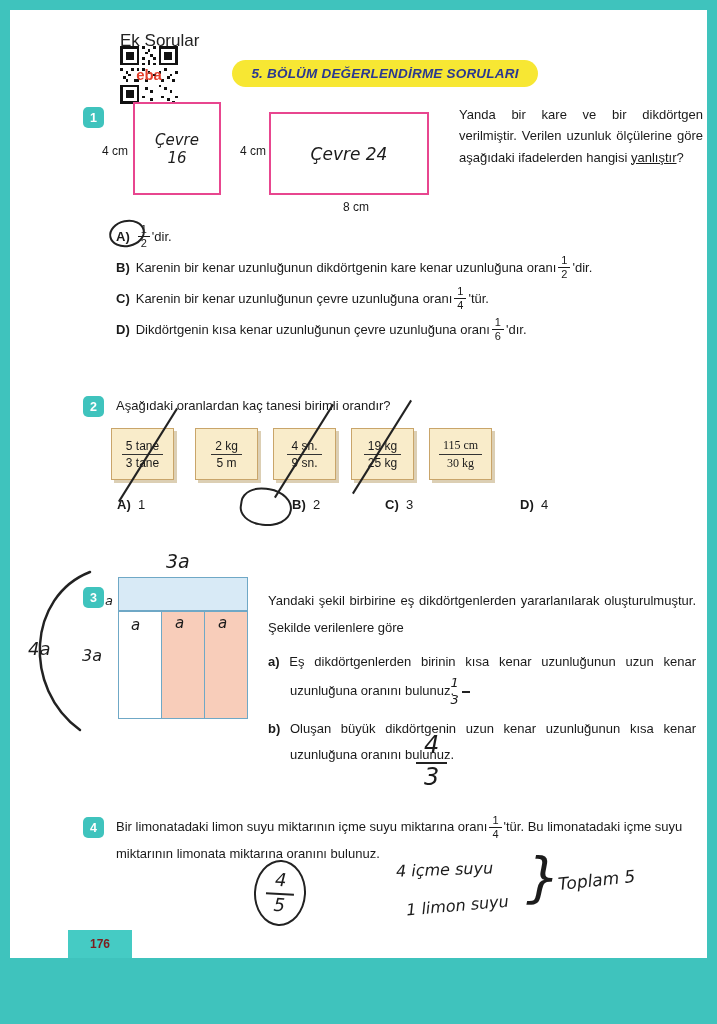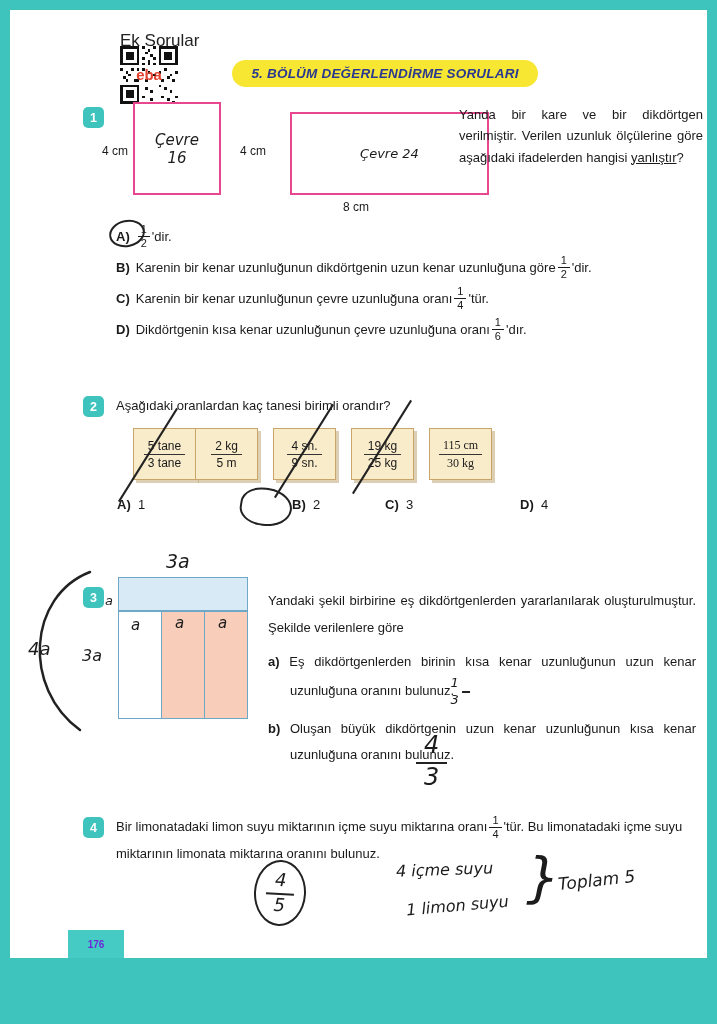--- a/index.html
+++ b/index.html
@@ -36,40 +36,40 @@
   .frac .fd{display:block;}
   .hwfrac{display:inline-block;vertical-align:middle;text-align:center;line-height:1.1;margin:0 4px;}
   .hwfrac .fn{display:block;border-bottom:2px solid #222;padding:0 4px 1px;}
   .hwfrac .fd{display:block;}
   .bigfrac{font-size:24px;line-height:1.15;}
   .bigfrac .fn{border-bottom:2.5px solid #222;padding:0 8px 2px;}
 
   
   #q1-square{left:123px;top:92px;width:88px;height:93px;border:2px solid #e8468f;
     display:flex;flex-direction:column;align-items:center;justify-content:center;font-size:15px;}
-  #q1-rect{left:259px;top:102px;width:199px;height:83px;border:2px solid #e8468f;
-    display:flex;align-items:center;justify-content:center;font-size:13px;margin-left:21px;}
+  #q1-rect{left:259px;top:102px;width:160px;height:83px;border:2px solid #e8468f;
+    display:flex;align-items:center;justify-content:center;font-size:17px;}
   #q1-sq-side{left:92px;top:134px;font-size:12px;}
   #q1-rect-side{left:230px;top:134px;font-size:12px;}
   #q1-rect-bottom{left:333px;top:190px;font-size:12px;}
   #q1-intro{left:449px;top:94px;width:244px;font-size:13px;line-height:1.64;text-align:justify;}
   .u{text-decoration:underline;}
   #q1-options{left:106px;top:212px;width:598px;font-size:13px;}
   .opt{min-height:29px;margin-bottom:2px;display:flex;align-items:center;flex-wrap:wrap;}
   .optlabel{font-weight:bold;margin-right:6px;}
   .handcircle{position:absolute;border:2px solid #222;border-radius:50%;}
   #q1-circleA{left:99px;top:210px;width:36px;height:27px;transform:rotate(-12deg);}
 
   
   #q2-prompt{left:106px;top:388px;font-size:13px;}
   .rbox{position:absolute;top:418px;width:63px;height:52px;background:#f9ecca;border:1px solid #c9a56a;
     box-shadow:3px 3px 0 rgba(178,148,88,.45);display:flex;flex-direction:column;align-items:center;
     justify-content:center;font-size:12px;}
   .rbox .rtop{border-bottom:1px solid #333;padding:0 4px 1px;margin-bottom:1px;}
-  #rbox-0{left:123px;} #rbox-1{left:185px;} #rbox-2{left:263px;} #rbox-3{left:341px;} #rbox-4{left:419px;font-family:Liberation Serif, serif;}
+  #rbox-0{left:101px;} #rbox-1{left:185px;} #rbox-2{left:263px;} #rbox-3{left:341px;} #rbox-4{left:419px;font-family:Liberation Serif, serif;}
   .slash{position:absolute;width:110px;height:0;border-top:2px solid #222;transform:rotate(-58deg);}
   #slash-0{left:83px;top:444px;} #slash-1{left:239px;top:440px;} #slash-2{left:317px;top:436px;}
   .ans{position:absolute;top:487px;font-size:13px;}
   #ans-0{left:107px;} #ans-1{left:240px;margin-left:42px;} #ans-2{left:375px;} #ans-3{left:510px;}
   #q2-circleB{left:230px;top:478px;width:52px;height:38px;transform:rotate(9deg);border-radius:48% 52% 55% 45%;}
 
   
   #q3-strip{left:108px;top:567px;width:130px;height:34px;background:#d8eaf6;border:1px solid #6fa8c6;}
   #q3-cols{left:108px;top:601px;display:flex;}
   .q3col{width:44px;height:108px;border:1px solid #6fa8c6;}
@@ -92,22 +92,22 @@
   #q4-text{left:106px;top:804px;width:596px;font-size:13px;line-height:2.05;}
   #q4-circ{left:244px;top:850px;width:52px;height:66px;border:2.5px solid #222;border-radius:50%;
     transform:rotate(3deg);display:flex;align-items:center;justify-content:center;}
   #q4-circ .bigfrac{font-size:18px;}
   #q4-note1{left:386px;top:850px;font-size:16px;transform:rotate(-2deg);}
   #q4-note2{left:396px;top:886px;font-size:16px;transform:rotate(-5deg);}
   #q4-brace{left:516px;top:836px;font-size:54px;font-family:"DejaVu Sans",sans-serif;font-weight:400;}
   #q4-total{left:548px;top:860px;font-size:17px;transform:rotate(-6deg);}
 
   
-  #page-num{left:58px;top:920px;width:56px;height:28px;background:#45cbc4;color:#6d28d9;
-    font-weight:bold;font-size:10px;display:flex;align-items:center;justify-content:center;}
+  #page-num{left:58px;top:920px;width:64px;height:28px;background:#45cbc4;color:#7f1d1d;
+    font-weight:bold;font-size:12px;display:flex;align-items:center;justify-content:center;}
 </style>
 </head>
 <body>
 
 <div class="page">
 
   <div class="abs" id="ek-label">Ek Sorular</div>
 
   <svg class="abs" id="qr" width="58" height="58" viewBox="0 0 21 21" shape-rendering="crispEdges">
     <rect width="21" height="21" fill="#ffffff"></rect>
@@ -190,21 +190,21 @@
     <div class="opt">
       <span class="optlabel">A)</span>
       <span class="frac">
           <span class="fn">1</span>
           <span class="fd">2</span>
         </span>
       <span>'dir.</span>
     </div>
     <div class="opt">
       <span class="optlabel">B)</span>
-      <span>Karenin bir kenar uzunluğunun dikdörtgenin uzun kenar uzunluğuna göre</span>
+      <span>Karenin bir kenar uzunluğunun dikdörtgenin kare kenar uzunluğuna oranı</span>
       <span class="frac">
           <span class="fn">1</span>
           <span class="fd">2</span>
         </span>
       <span>'dir.</span>
     </div>
     <div class="opt">
       <span class="optlabel">C)</span>
       <span>Karenin bir kenar uzunluğunun çevre uzunluğuna oranı</span>
       <span class="frac">

